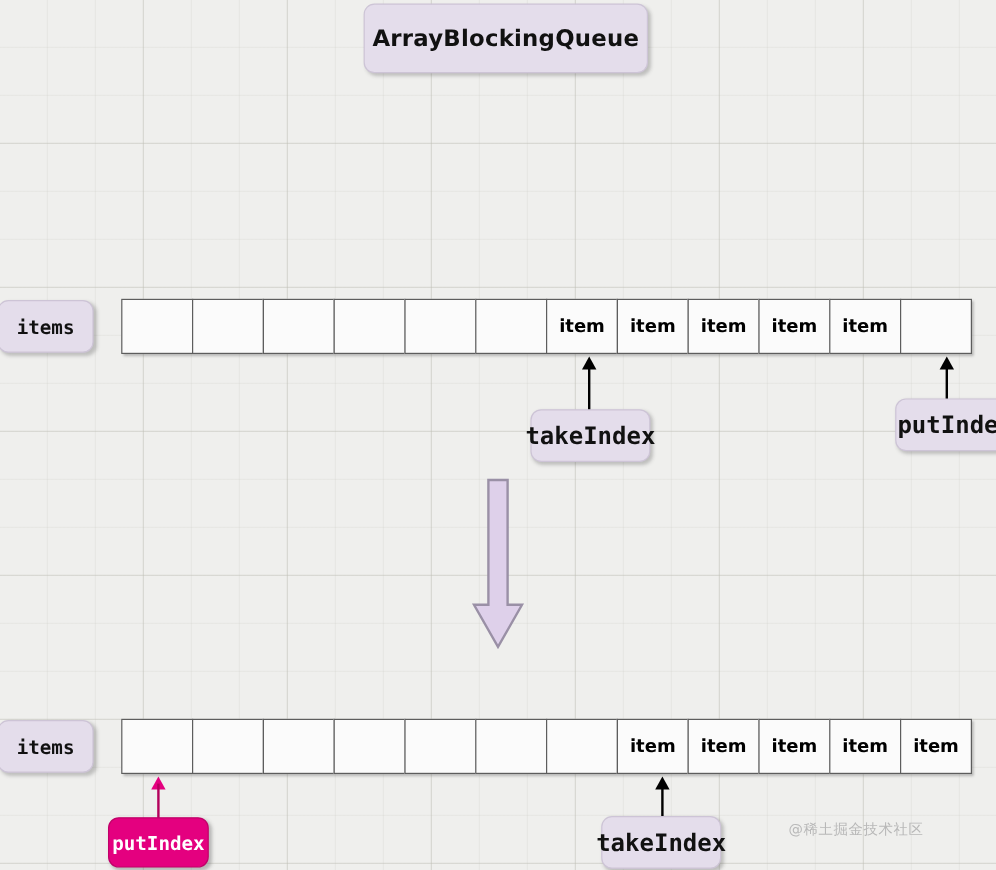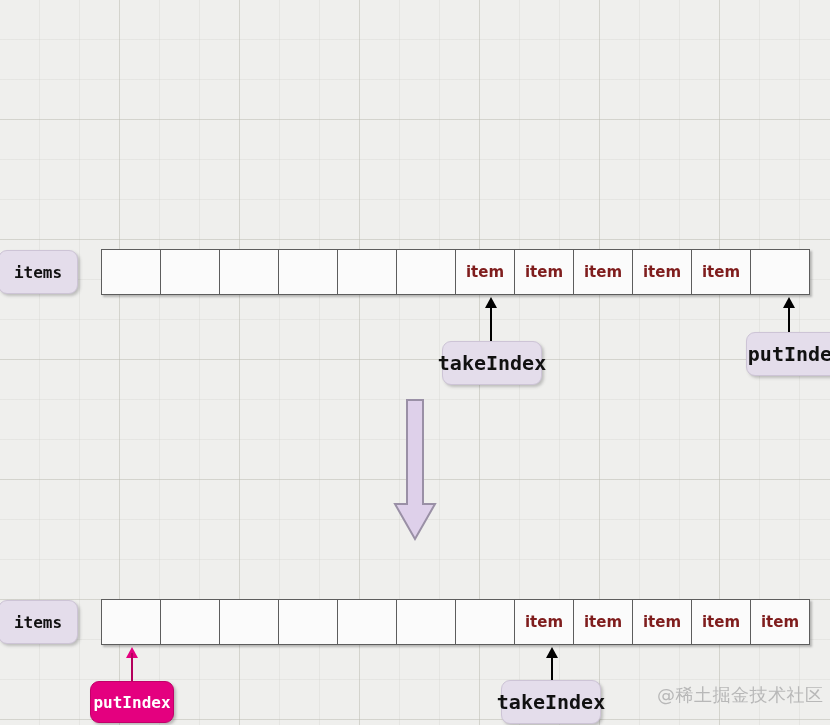--- a/index.html
+++ b/index.html
@@ -122,21 +122,21 @@
     box-sizing: border-box;
     border: 1px solid #5d5d5d;
     margin-right: -1px;
     background: #fbfbfb;
     display: flex;
     align-items: center;
     justify-content: center;
     font-size: 15px;
     font-weight: bold;
     font-family: "DejaVu Sans", sans-serif;
-    color: #7f1d1d;
+    color: #000000;
   }
   .cell:last-child { margin-right: 0; }
 
   
   .arrow-up {
     position: absolute;
     width: 14px;
   }
   .arrow-up .shaft {
     position: absolute;
@@ -171,32 +171,33 @@
     top: 398px;
     width: 44px;
     height: 144px;
   }
 
   
   #watermark {
     position: absolute;
     left: 657px;
     top: 683px;
-    font-size: 18px;
+    font-size: 12px;
     color: #b8b8b8;
     font-family: "DejaVu Sans", sans-serif;
     white-space: nowrap;
     letter-spacing: 0.5px;
   }
 </style>
 </head>
 <body>
 
 <div id="canvas">
 
+  <div class="lav-box" id="title-box">ArrayBlockingQueue</div>
 
   <div class="lav-box items-label" id="items-label-top">items</div>
 
   <div class="array-row" id="array-row-top">
     <div class="cell"></div>
     <div class="cell"></div>
     <div class="cell"></div>
     <div class="cell"></div>
     <div class="cell"></div>
     <div class="cell"></div>

